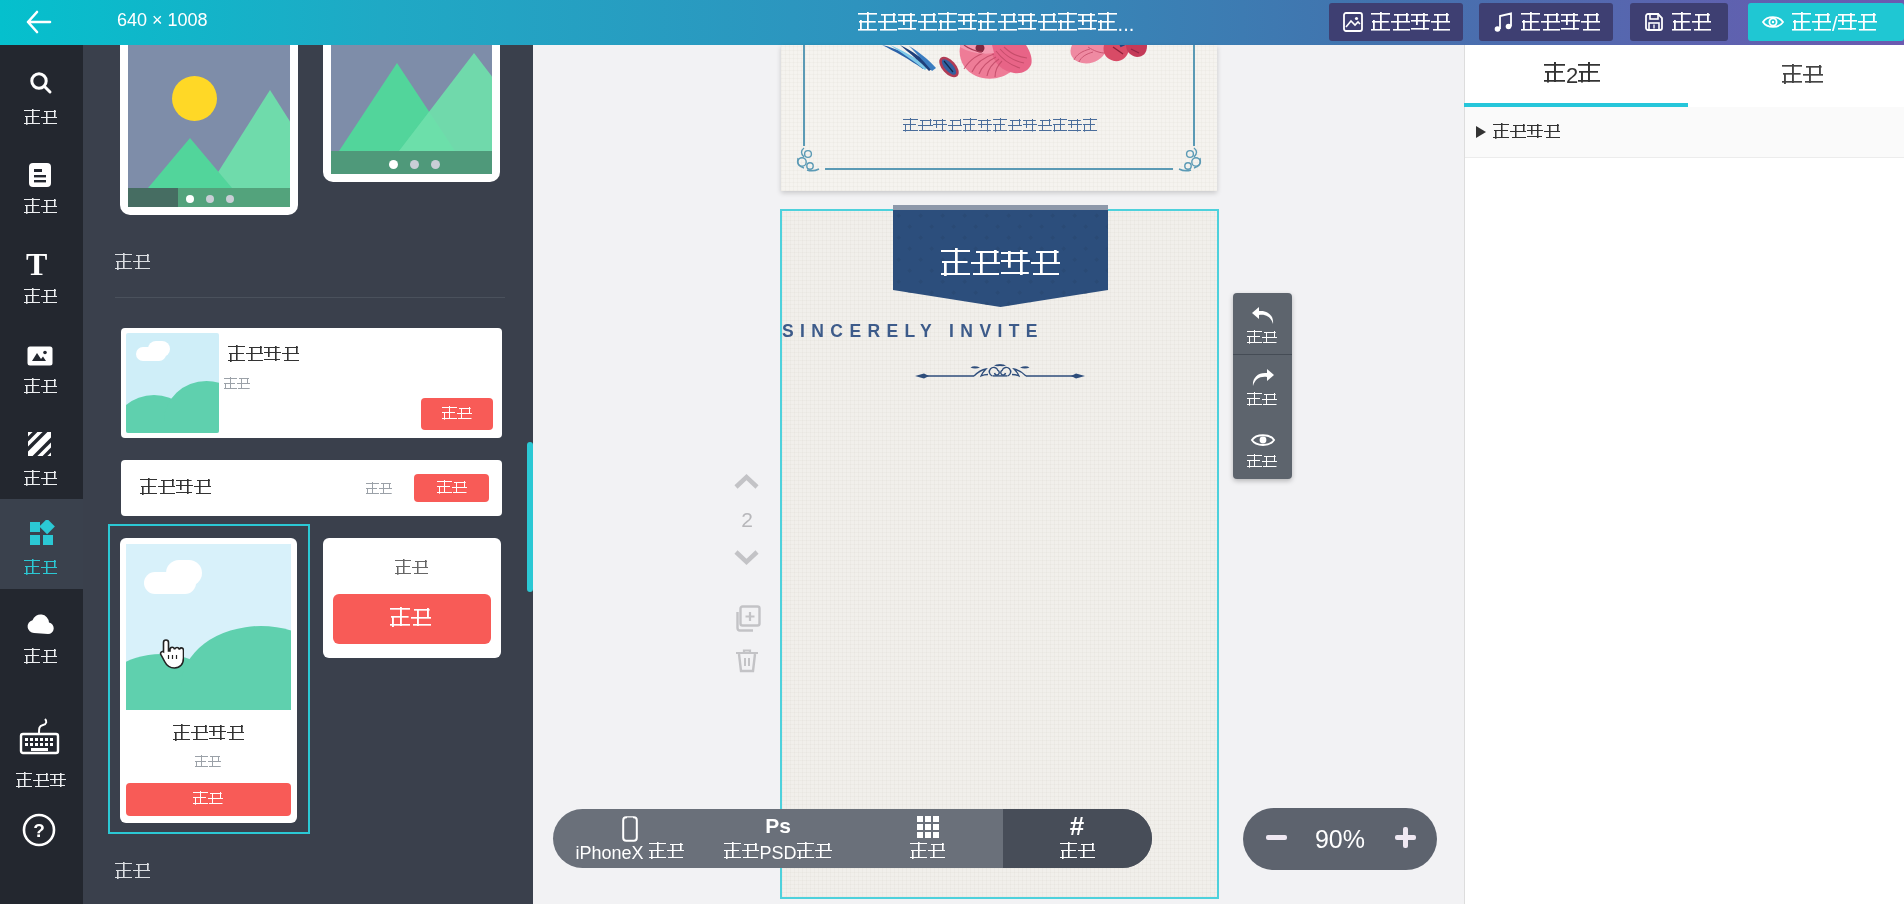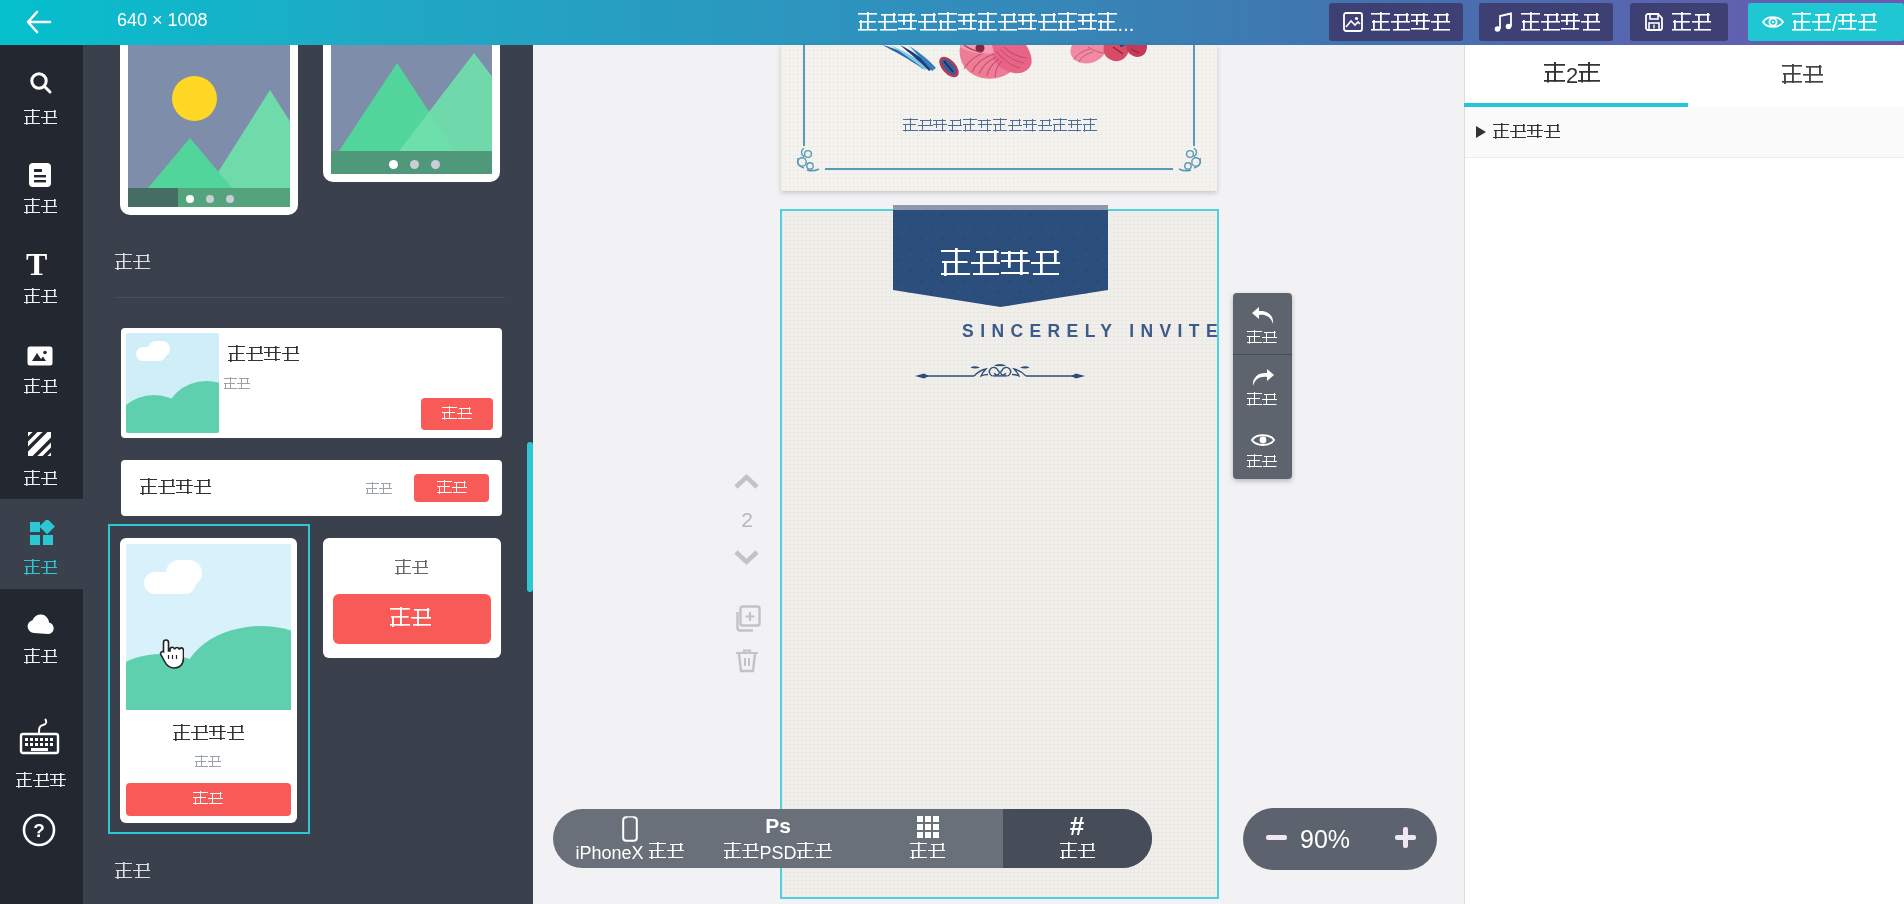--- a/index.html
+++ b/index.html
@@ -352,21 +352,21 @@
     <defs>
       <pattern id="bp" width="22" height="22" patternUnits="userSpaceOnUse">
         <rect x="4" y="4" width="3.4" height="3.4" transform="rotate(45 5.7 5.7)" fill="#28466f"></rect>
         <rect x="15" y="15" width="3.4" height="3.4" transform="rotate(45 16.7 16.7)" fill="#28466f"></rect>
       </pattern>
     </defs>
   </svg>
 
 <span class="zh ab" style="left:941px;top:248px;font-size:30px;font-weight:bold;--g:#fff"><i></i><i></i><i></i><i></i></span>
 
-<div class="ab" style="left:782px;top:321px;width:442px;text-align:right;font-size:17.5px;color:#3d5b8a;letter-spacing:6.4px;font-weight:bold">SINCERELY INVITE</div>
+<div class="ab" style="left:782px;top:321px;width:442px;text-align:left;font-size:17.5px;color:#3d5b8a;letter-spacing:6.4px;font-weight:bold">SINCERELY INVITE</div>
 
 <svg class="ab" style="left:914px;top:362px" width="172" height="25" viewBox="0 0 172 25">
 <g stroke="#2e4d7b" fill="none" stroke-width="1.5">
 <path d="M5 14 H60"></path>
 <path d="M112 14 H167"></path>
 <path d="M1 14 L10 11.6 L15 14 L10 16.4 Z" fill="#2e4d7b" stroke="none"></path>
 <path d="M171 14 L162 11.6 L157 14 L162 16.4 Z" fill="#2e4d7b" stroke="none"></path>
 <path d="M60 14 Q66 8 72 7 Q68 11 67 14 Q70 12.5 74 12.5" stroke-width="1.3"></path>
 <path d="M112 14 Q106 8 100 7 Q104 11 105 14 Q102 12.5 98 12.5" stroke-width="1.3"></path>
 <path d="M66 5.5 Q60 3 56.5 5.5 Q61 7.5 66 5.5 Z" fill="#2e4d7b" stroke="none"></path>
@@ -458,21 +458,21 @@
 
 <div class="ab" style="left:504px;top:2px;width:40px;text-align:center;color:#fff;font-size:26px;font-weight:bold">#</div>
 
 <div class="ab" style="left:485px;top:33px;width:80px;text-align:center"><span class="zh" style="--g:#fff;font-size:18px"><i></i><i></i></span></div>
 </div>
 
 <div class="ab" style="left:1243px;top:808px;width:194px;height:62px;background:#5d636e;border-radius:31px">
 
 <div class="ab" style="left:23px;top:27px;width:21px;height:5px;background:#efe8f2;border-radius:2px"></div>
 
-<div class="ab" style="left:57px;top:17px;width:80px;font-size:25px;color:#fff">90%</div>
+<div class="ab" style="left:57px;top:17px;width:80px;text-align:center;font-size:25px;color:#fff">90%</div>
 
 <div class="ab" style="left:152px;top:27px;width:21px;height:5px;background:#efe8f2;border-radius:2px"></div>
 <div class="ab" style="left:160px;top:19px;width:5px;height:21px;background:#efe8f2;border-radius:2px"></div>
 </div>
 
 <div class="ab" style="left:1464px;top:45px;width:440px;height:859px;background:#fff;border-left:1px solid #ddd"></div>
 
 <div class="ab" style="left:1465px;top:45px;width:439px;height:62px;border-bottom:1px solid #e6e6e6"></div>
 
 <div class="ab" style="left:1544px;top:62px;font-size:22px;color:#333"><span class="zh" style="--g:#333"><i></i></span>2<span class="zh" style="--g:#333"><i></i></span></div>

